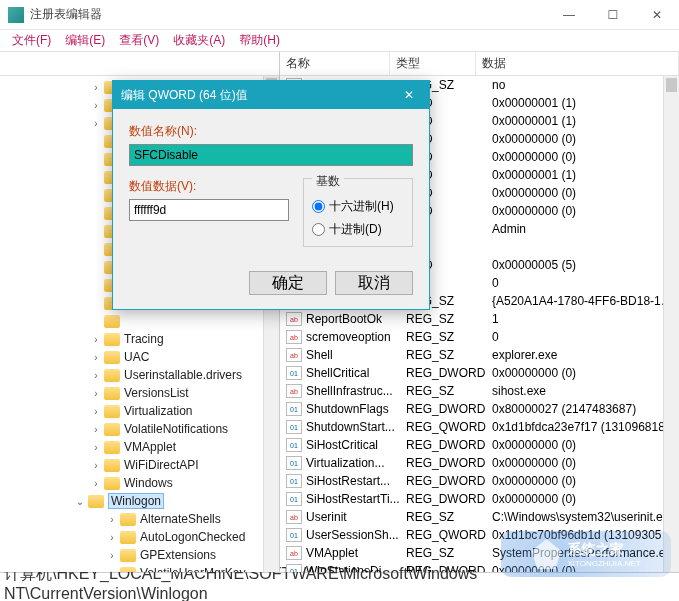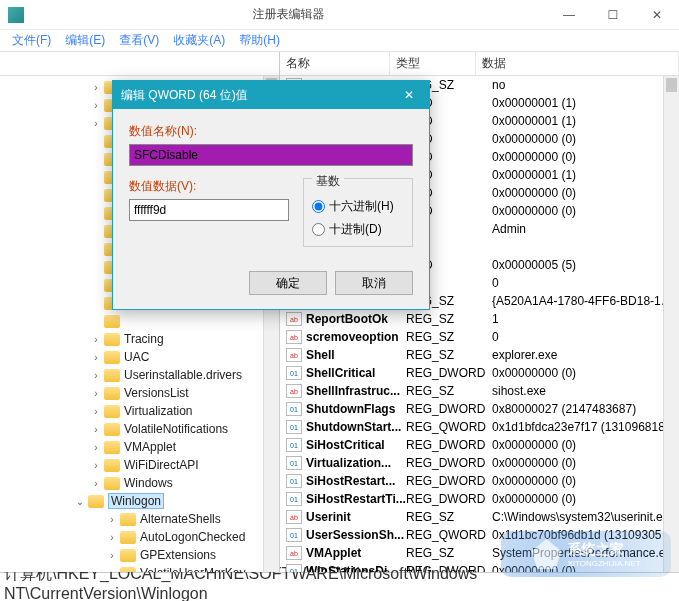--- a/index.html
+++ b/index.html
@@ -1,63 +1,63 @@
 <!DOCTYPE html>
 <html><head>
 <meta charset="utf-8">
 <style>
   * { box-sizing: border-box; margin: 0; padding: 0; }
   body { font-family: "Microsoft YaHei", "Segoe UI", sans-serif; font-size: 12px; background: #fff; width: 679px; height: 601px; overflow: hidden; position: relative; }
-  .titlebar { height: 30px; display: flex; align-items: center; padding-left: 8px; border-bottom: 1px solid #e8e8e8; text-align: center; }
+  .titlebar { height: 30px; display: flex; align-items: center; padding-left: 8px; border-bottom: 1px solid #e8e8e8; }
   .titlebar .icon { width: 16px; height: 16px; background: linear-gradient(135deg,#4aa,#288); margin-right: 6px; }
   .titlebar .title { flex: 1; color: #444; }
   .win-controls { display: flex; }
   .win-controls span { width: 44px; height: 30px; display: flex; align-items: center; justify-content: center; color: #555; }
   .menubar { height: 22px; display: flex; align-items: center; padding-left: 6px; border-bottom: 1px solid #e0e0e0; gap: 2px; }
-  .menubar span { padding: 2px 6px; color: #3b82f6; }
+  .menubar span { padding: 2px 6px; color: #be185d; }
   .main { display: flex; height: 520px; }
   .tree-pane { width: 280px; border-right: 1px solid #ccc; overflow: hidden; position: relative; background: #fff; }
   .tree-pane .header { height: 24px; border-bottom: 1px solid #e0e0e0; }
   .tree { padding: 2px 0 2px 0; font-size: 12px; color: #222; }
   .tree-item { display: flex; align-items: center; height: 18px; white-space: nowrap; }
   .expander { width: 12px; display:inline-flex; align-items:center; justify-content:center; color:#666; font-size:10px;}
   .folder-ic { width: 16px; height: 13px; background: linear-gradient(#ffe08a,#f4c23e); border-radius:2px; margin: 0 4px 0 2px; flex-shrink:0;}
   .tree-item.sel .lbl { background: #cde8ff; border:1px solid #7ab6e8; padding:0 2px;}
   .list-pane { flex: 1; overflow: hidden; position: relative; }
   .list-header { display: flex; height: 24px; border-bottom: 1px solid #e0e0e0; align-items: center; font-size: 12px; color: #333; }
   .list-header div { padding-left: 6px; border-right: 1px solid #e8e8e8; height: 100%; display:flex; align-items:center;}
   .col-name { width: 110px; }
   .col-type { width: 86px; }
   .col-data { flex: 1; }
   .list-body { }
   .row { display: flex; height: 18px; align-items: center; white-space: nowrap; }
   .val-ic { width: 16px; height: 14px; margin: 0 4px 0 6px; flex-shrink:0; border:1px solid #bbb; background:#fff; position:relative; font-size:8px; color:#c33; display:flex; align-items:center; justify-content:center;}
   .val-ic.num::after { content:"01"; color:#06a; font-size:7px; }
   .val-ic.str::after { content:"ab"; color:#c33; font-size:7px; }
-  .row .c-name { width: 100px; overflow:hidden; text-overflow:ellipsis;font-weight:bold; }
+  .row .c-name { width: 100px; overflow:hidden; text-overflow:ellipsis; }
   .row .c-type { width: 86px; overflow:hidden;}
   .row .c-data { flex:1; overflow:hidden; text-overflow:ellipsis;}
   .statusbar { height: 22px; border-top: 1px solid #ccc; display:flex; align-items:center; padding-left:4px; color:#333; font-size:16px;}
   
   .dialog { position: absolute; left: 112px; top: 80px; width: 318px; background: #f0f0f0; border: 1px solid #1aa2bd; box-shadow: 0 4px 16px rgba(0,0,0,.3); }
   .dialog .dlg-title { background: #1aa2bd; color: #fff; height: 28px; display:flex; align-items:center; padding-left:8px; }
   .dialog .dlg-title .x { margin-left:auto; width:40px; text-align:center; }
   .dialog .dlg-body { padding: 14px 16px 6px; }
   .dialog label { display:block; font-size:12px; color:#c2410c; margin-bottom:4px;}
   .dialog input[type=text] { width: 100%; height: 22px; border:1px solid #888; padding:2px 4px; font-size:12px; background:#fff;}
-  .dialog input.ro { background:#a21caf; }
+  .dialog input.ro { background:#14b8a6; }
   .dlg-row { display:flex; gap:14px; margin-top:12px;}
   .dlg-row .left { flex:1;}
   .dlg-row .right { width: 110px;}
   .fieldset { border:1px solid #ccc; padding:6px 8px 8px; }
   .fieldset .legend { position:relative; top:-12px; background:#f0f0f0; padding:0 4px; display:inline-block; color:#333;}
   .radio-row { display:flex; align-items:center; gap:4px; font-size:12px; margin-top:-4px;}
   .radio-row + .radio-row { margin-top:6px;}
   .dlg-buttons { display:flex; justify-content:flex-end; gap:8px; padding: 18px 16px 14px;}
-  .dlg-buttons button { width: 78px; height: 24px; background:#e1e1e1; border:1px solid #adadad; font-size:12px;}
+  .dlg-buttons button { width: 78px; height: 24px; background:#e1e1e1; border:1px solid #adadad; font-size:16px;}
   .watermark { position:absolute; right:8px; bottom:24px; width:170px; height:46px; background: radial-gradient(circle at 30% 50%, rgba(70,140,220,.55), rgba(70,140,220,.2)); border-radius:10px; display:flex; align-items:center; justify-content:center; color:#fff; font-size:14px; opacity:.75; pointer-events:none;}
   .watermark .ic { width:30px;height:30px;background:rgba(255,255,255,.7);margin-right:6px;clip-path:polygon(50% 0,100% 40%,80% 100%,20% 100%,0 40%);}
   .scroll-placeholder { position:absolute; right:0; top:24px; bottom:0; width:16px; background:#f0f0f0; border-left:1px solid #ddd;}
   .scroll-placeholder::before{content:"";position:absolute;top:2px;left:2px;right:2px;height:14px;background:#c8c8c8;}
 </style>
 </head>
 <body>
 
 <div class="titlebar">
   <span class="icon"></span>

